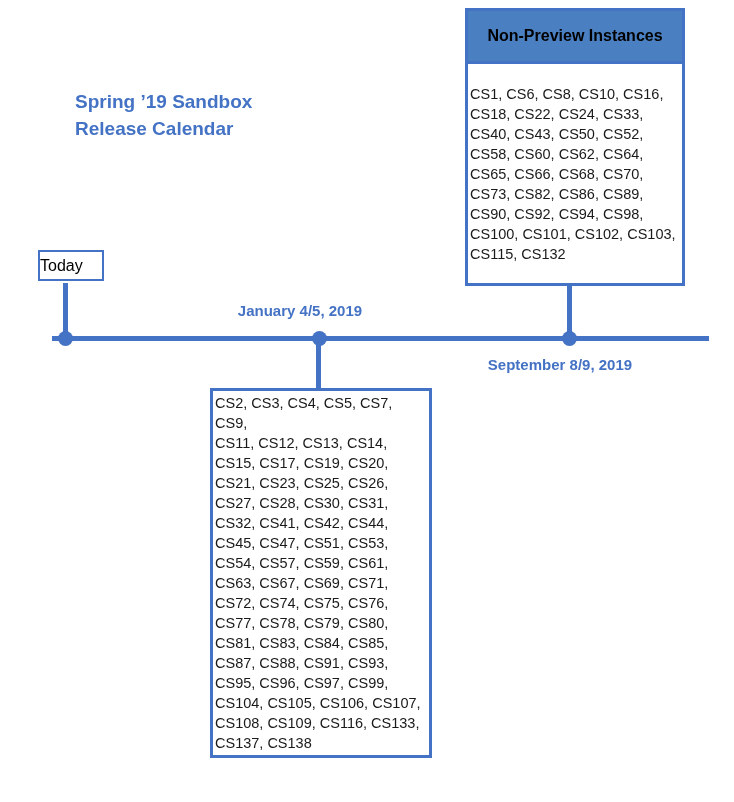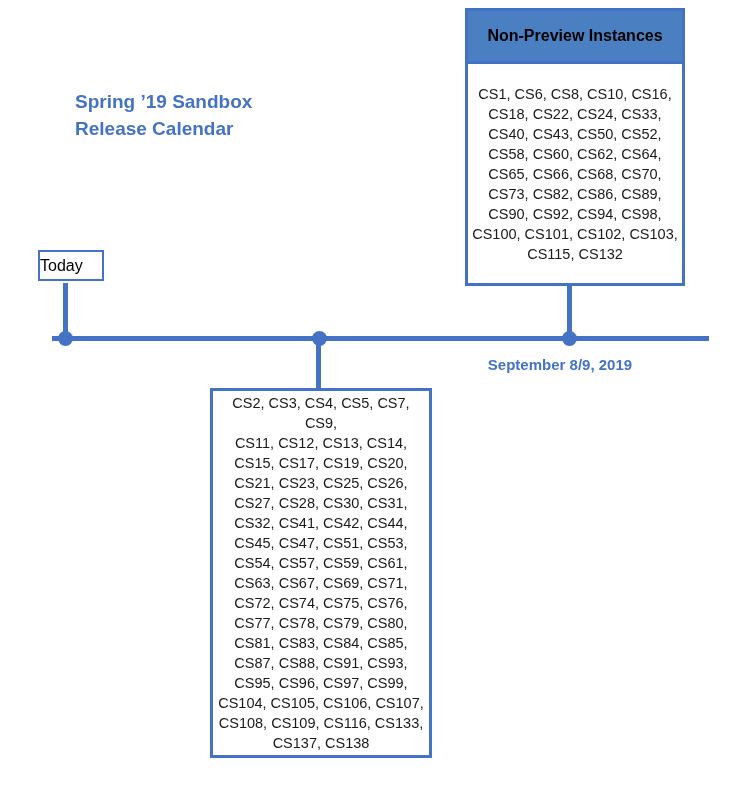--- a/index.html
+++ b/index.html
@@ -38,21 +38,20 @@
     font-size: 16px;
     font-weight: 600;
     text-align: center;
     line-height: 50px;
     height: 50px;
   }
   .box-body {
     color: #1a1a1a;
     font-size: 14.5px;
     line-height: 20px;
-    text-align: center;
     white-space: pre-line;
   }
   .box.non-preview {
     left: 465px;
     top: 8px;
     width: 220px;
   }
   .box.non-preview .box-body {
     padding: 20px 2px 19px 2px;
   }
@@ -144,20 +143,21 @@
   <div class="timeline"></div>
 
   <div class="connector connector-today"></div>
   <div class="connector connector-feb"></div>
   <div class="connector connector-jan"></div>
 
   <div class="dot dot-today"></div>
   <div class="dot dot-jan"></div>
   <div class="dot dot-feb"></div>
 
+  <div class="date-label jan">January 4/5, 2019</div>
 
   <div class="date-label feb">September 8/9, 2019</div>
 
   <div class="box preview">
     <div class="box-body">CS2, CS3, CS4, CS5, CS7, CS9,
 CS11, CS12, CS13, CS14,
 CS15, CS17, CS19, CS20,
 CS21, CS23, CS25, CS26,
 CS27, CS28, CS30, CS31,
 CS32, CS41, CS42, CS44,

